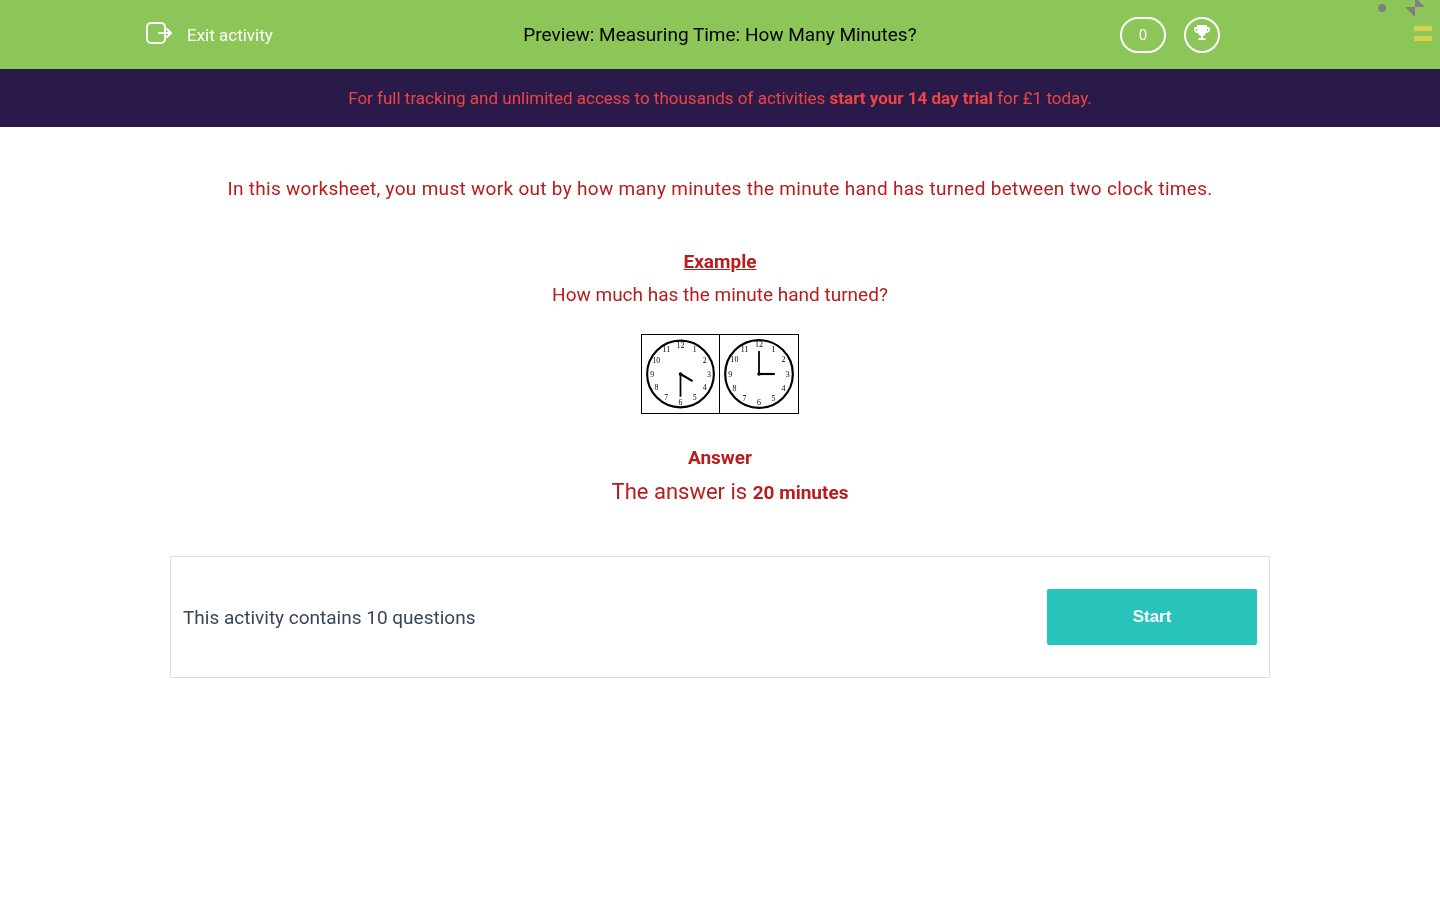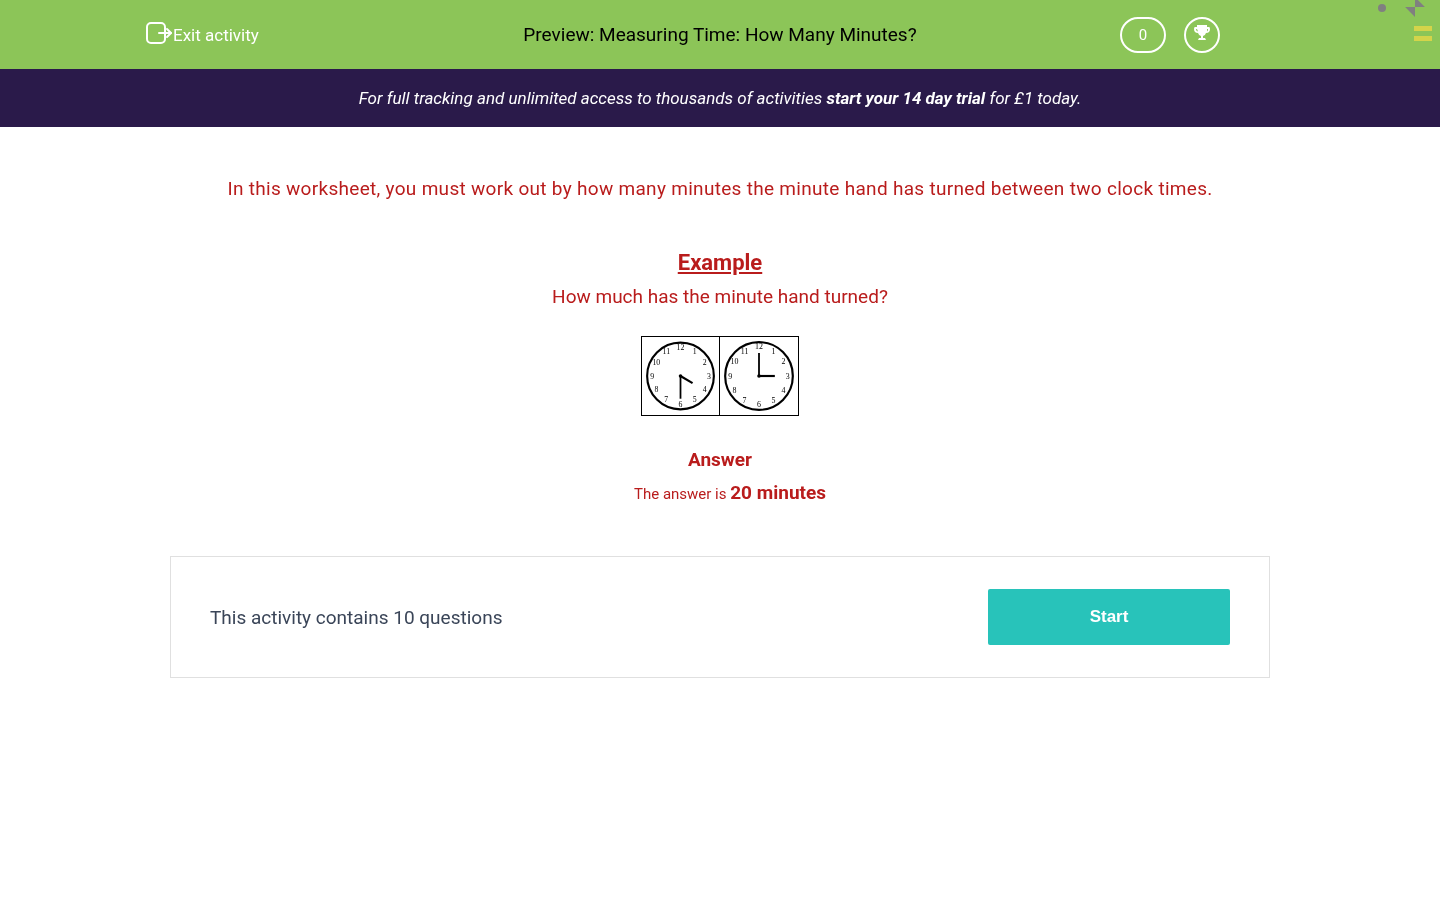--- a/index.html
+++ b/index.html
@@ -17,20 +17,21 @@
       height: 69px;
       display: flex;
       align-items: center;
       justify-content: space-between;
       padding: 0 20px 0 145px;
       position: relative;
     }
     .exit-group {
       display: flex;
       align-items: center;
+      gap: 14px;
       color: #ffffff;
       cursor: pointer;
     }
     .exit-icon {
       width: 28px;
       height: 24px;
     }
     .exit-label {
       font-size: 17px;
       font-weight: 400;
@@ -73,43 +74,42 @@
     }
     .logo-corner {
       position: absolute;
       top: 0;
       right: 0;
       width: 70px;
       height: 55px;
     }
     .banner {
       background: #2a1a4a;
-      color: #ffffff;
+      color: #ef4444;
       text-align: center;
       padding: 19px 0;
       font-size: 17px;
-      font-style: italic;
     }
     .banner-bold {
       font-weight: 700;
     }
     .content {
       max-width: 1100px;
       margin: 0 auto;
       padding: 50px 20px 30px;
       text-align: center;
       color: #b91c1c;
     }
     .intro-text {
       font-size: 19px;
       letter-spacing: 0.3px;
       margin-bottom: 50px;
     }
     .example-heading {
-      font-size: 22px;
+      font-size: 19px;
       font-weight: 700;
       text-decoration: underline;
       margin-bottom: 10px;
     }
     .example-question {
       font-size: 19px;
       margin-bottom: 28px;
     }
     .clocks-container {
       display: inline-flex;
@@ -130,46 +130,46 @@
     .answer-heading {
       font-size: 19px;
       font-weight: 700;
       margin-bottom: 10px;
     }
     .answer-line {
       font-size: 19px;
       margin-bottom: 8px;
     }
     .answer-final-prefix {
-      font-size: 15px;
+      font-size: 22px;
       margin-left: 20px;
     }
     .answer-final-bold {
       font-size: 19px;
       font-weight: 700;
     }
     .action-card {
       max-width: 1100px;
       margin: 22px auto 0;
       border: 1px solid #e0e0e0;
-      padding: 32px 39px;
+      padding: 32px 12px;
       display: flex;
       align-items: center;
       justify-content: space-between;
     }
     .questions-text {
       font-size: 19px;
       color: #3a4558;
     }
     .start-button {
       background: #28c3ba;
       color: #ffffff;
       border: none;
       padding: 18px 0;
-      width: 242px;
+      width: 210px;
       font-size: 17px;
       font-weight: 600;
       cursor: pointer;
       border-radius: 2px;
     }
   </style>
 </head>
 <body>
 
 <div class="header">

